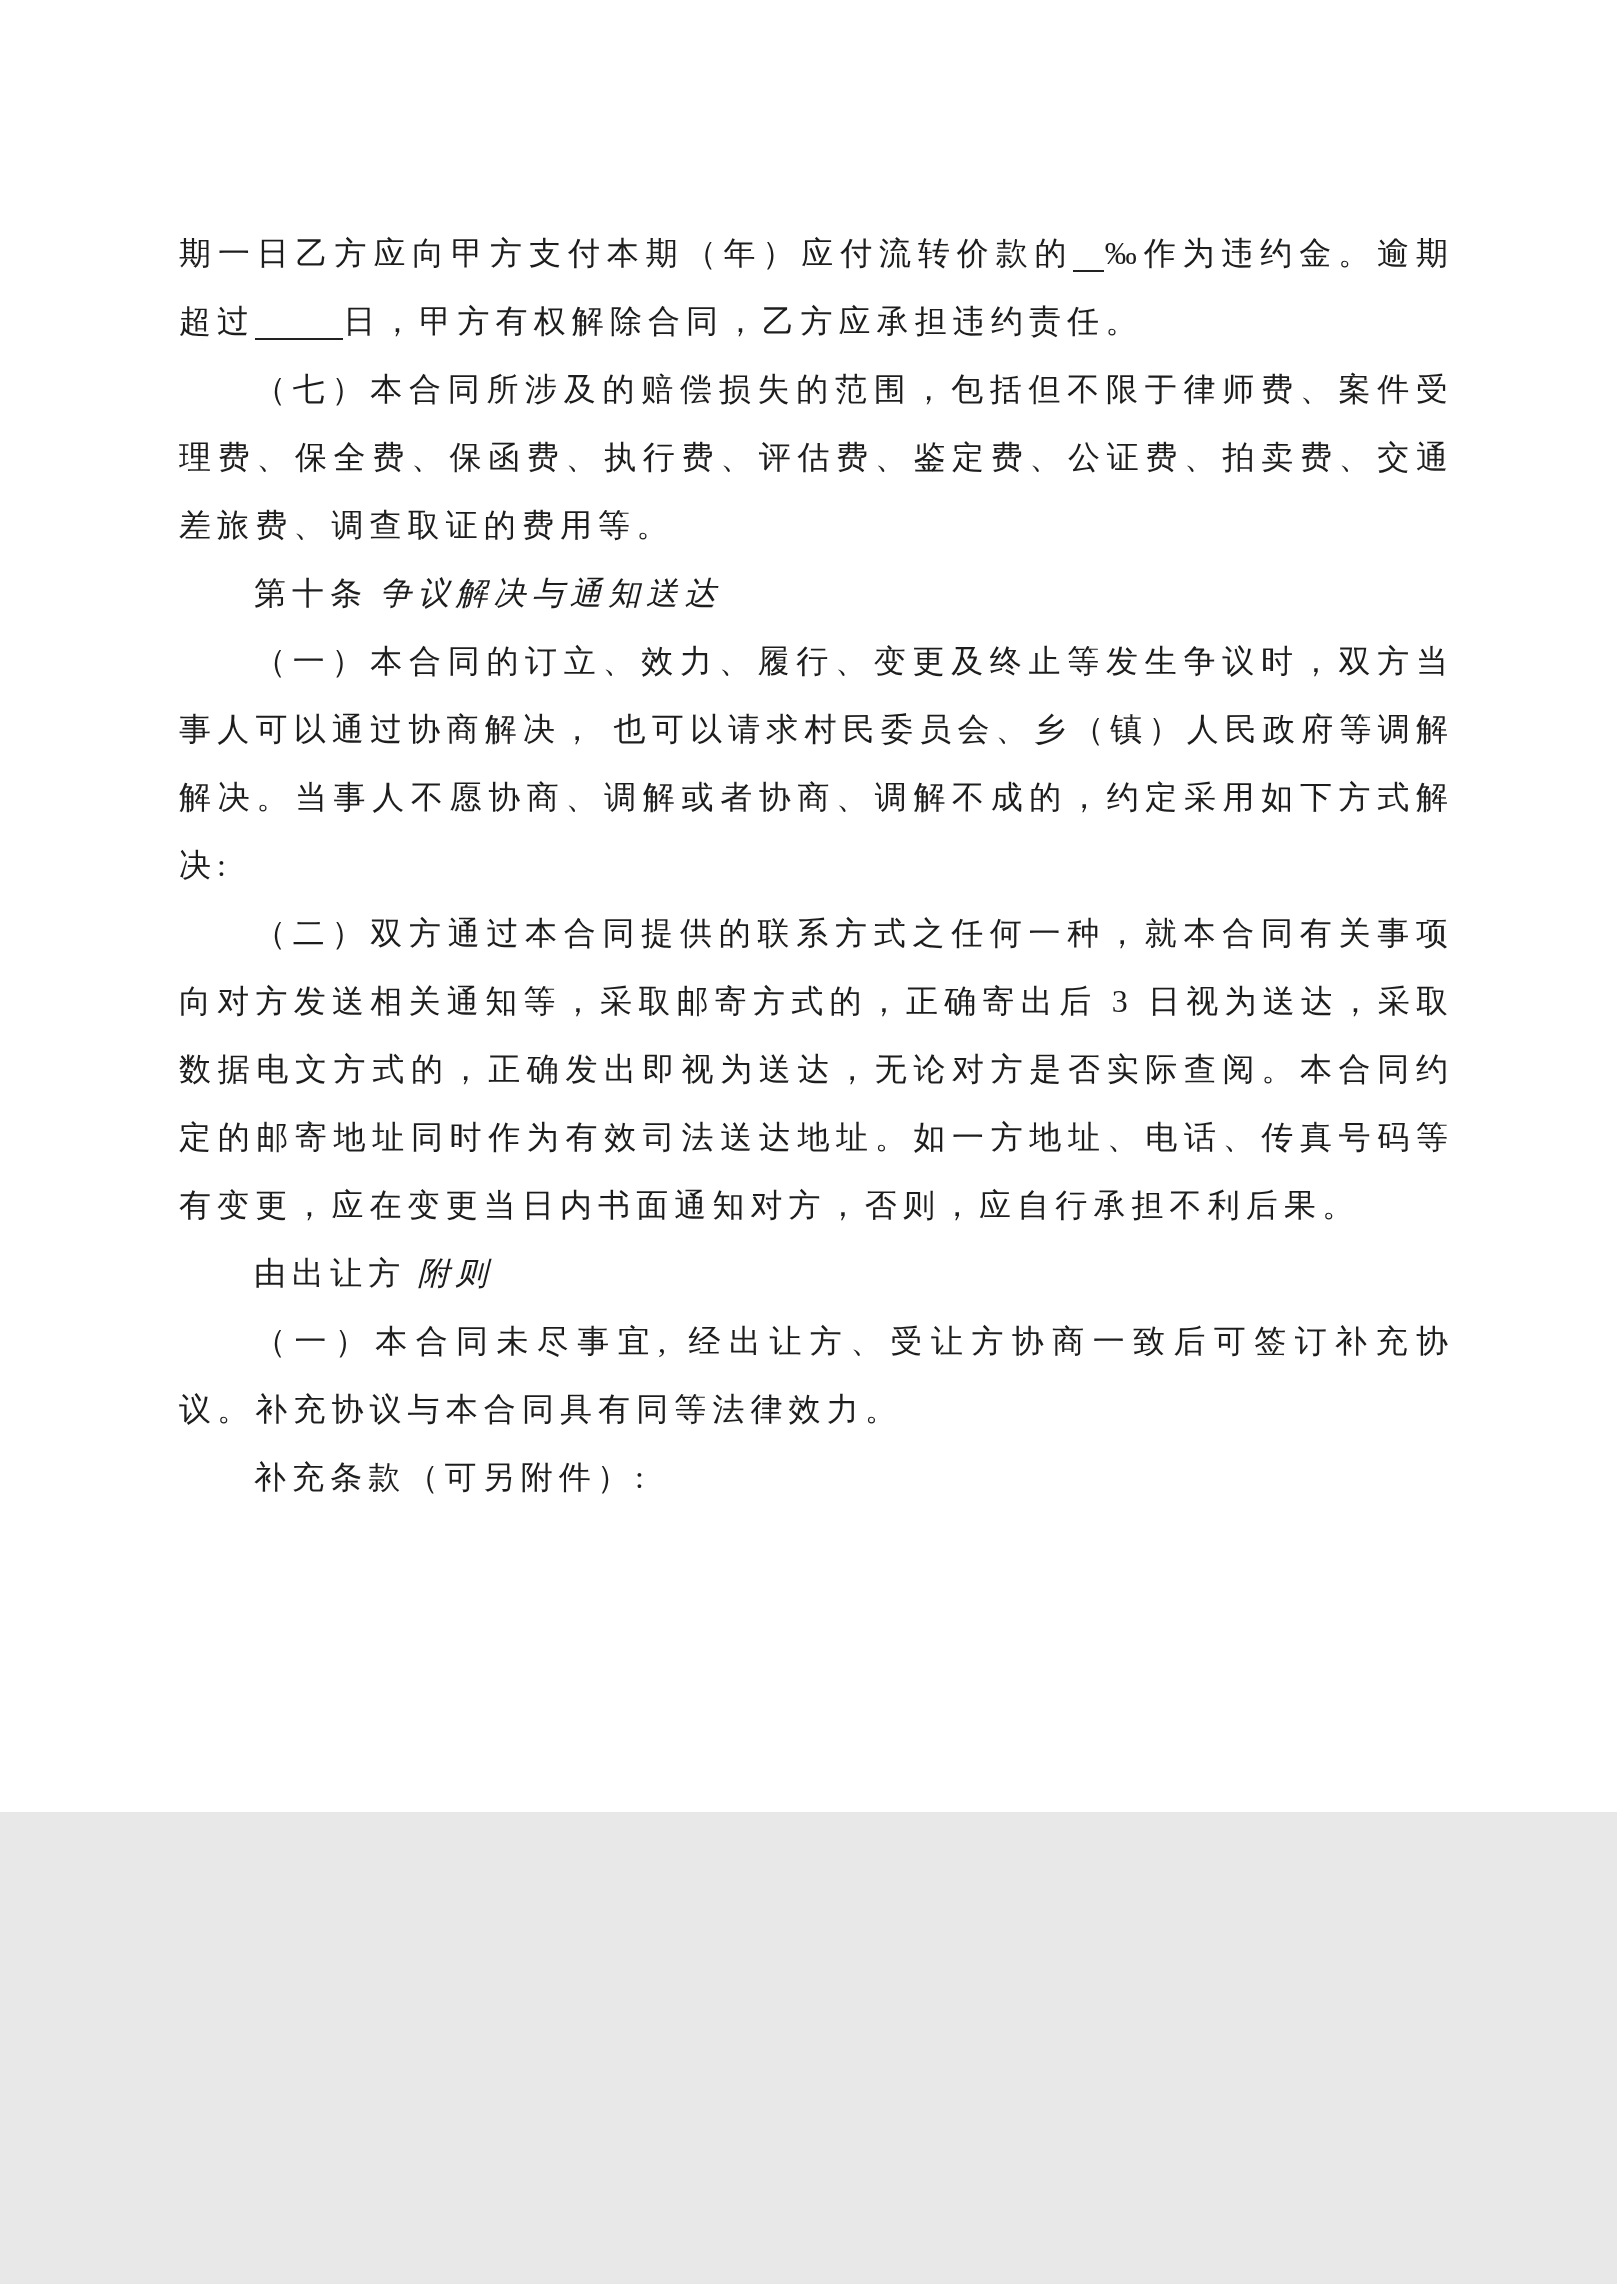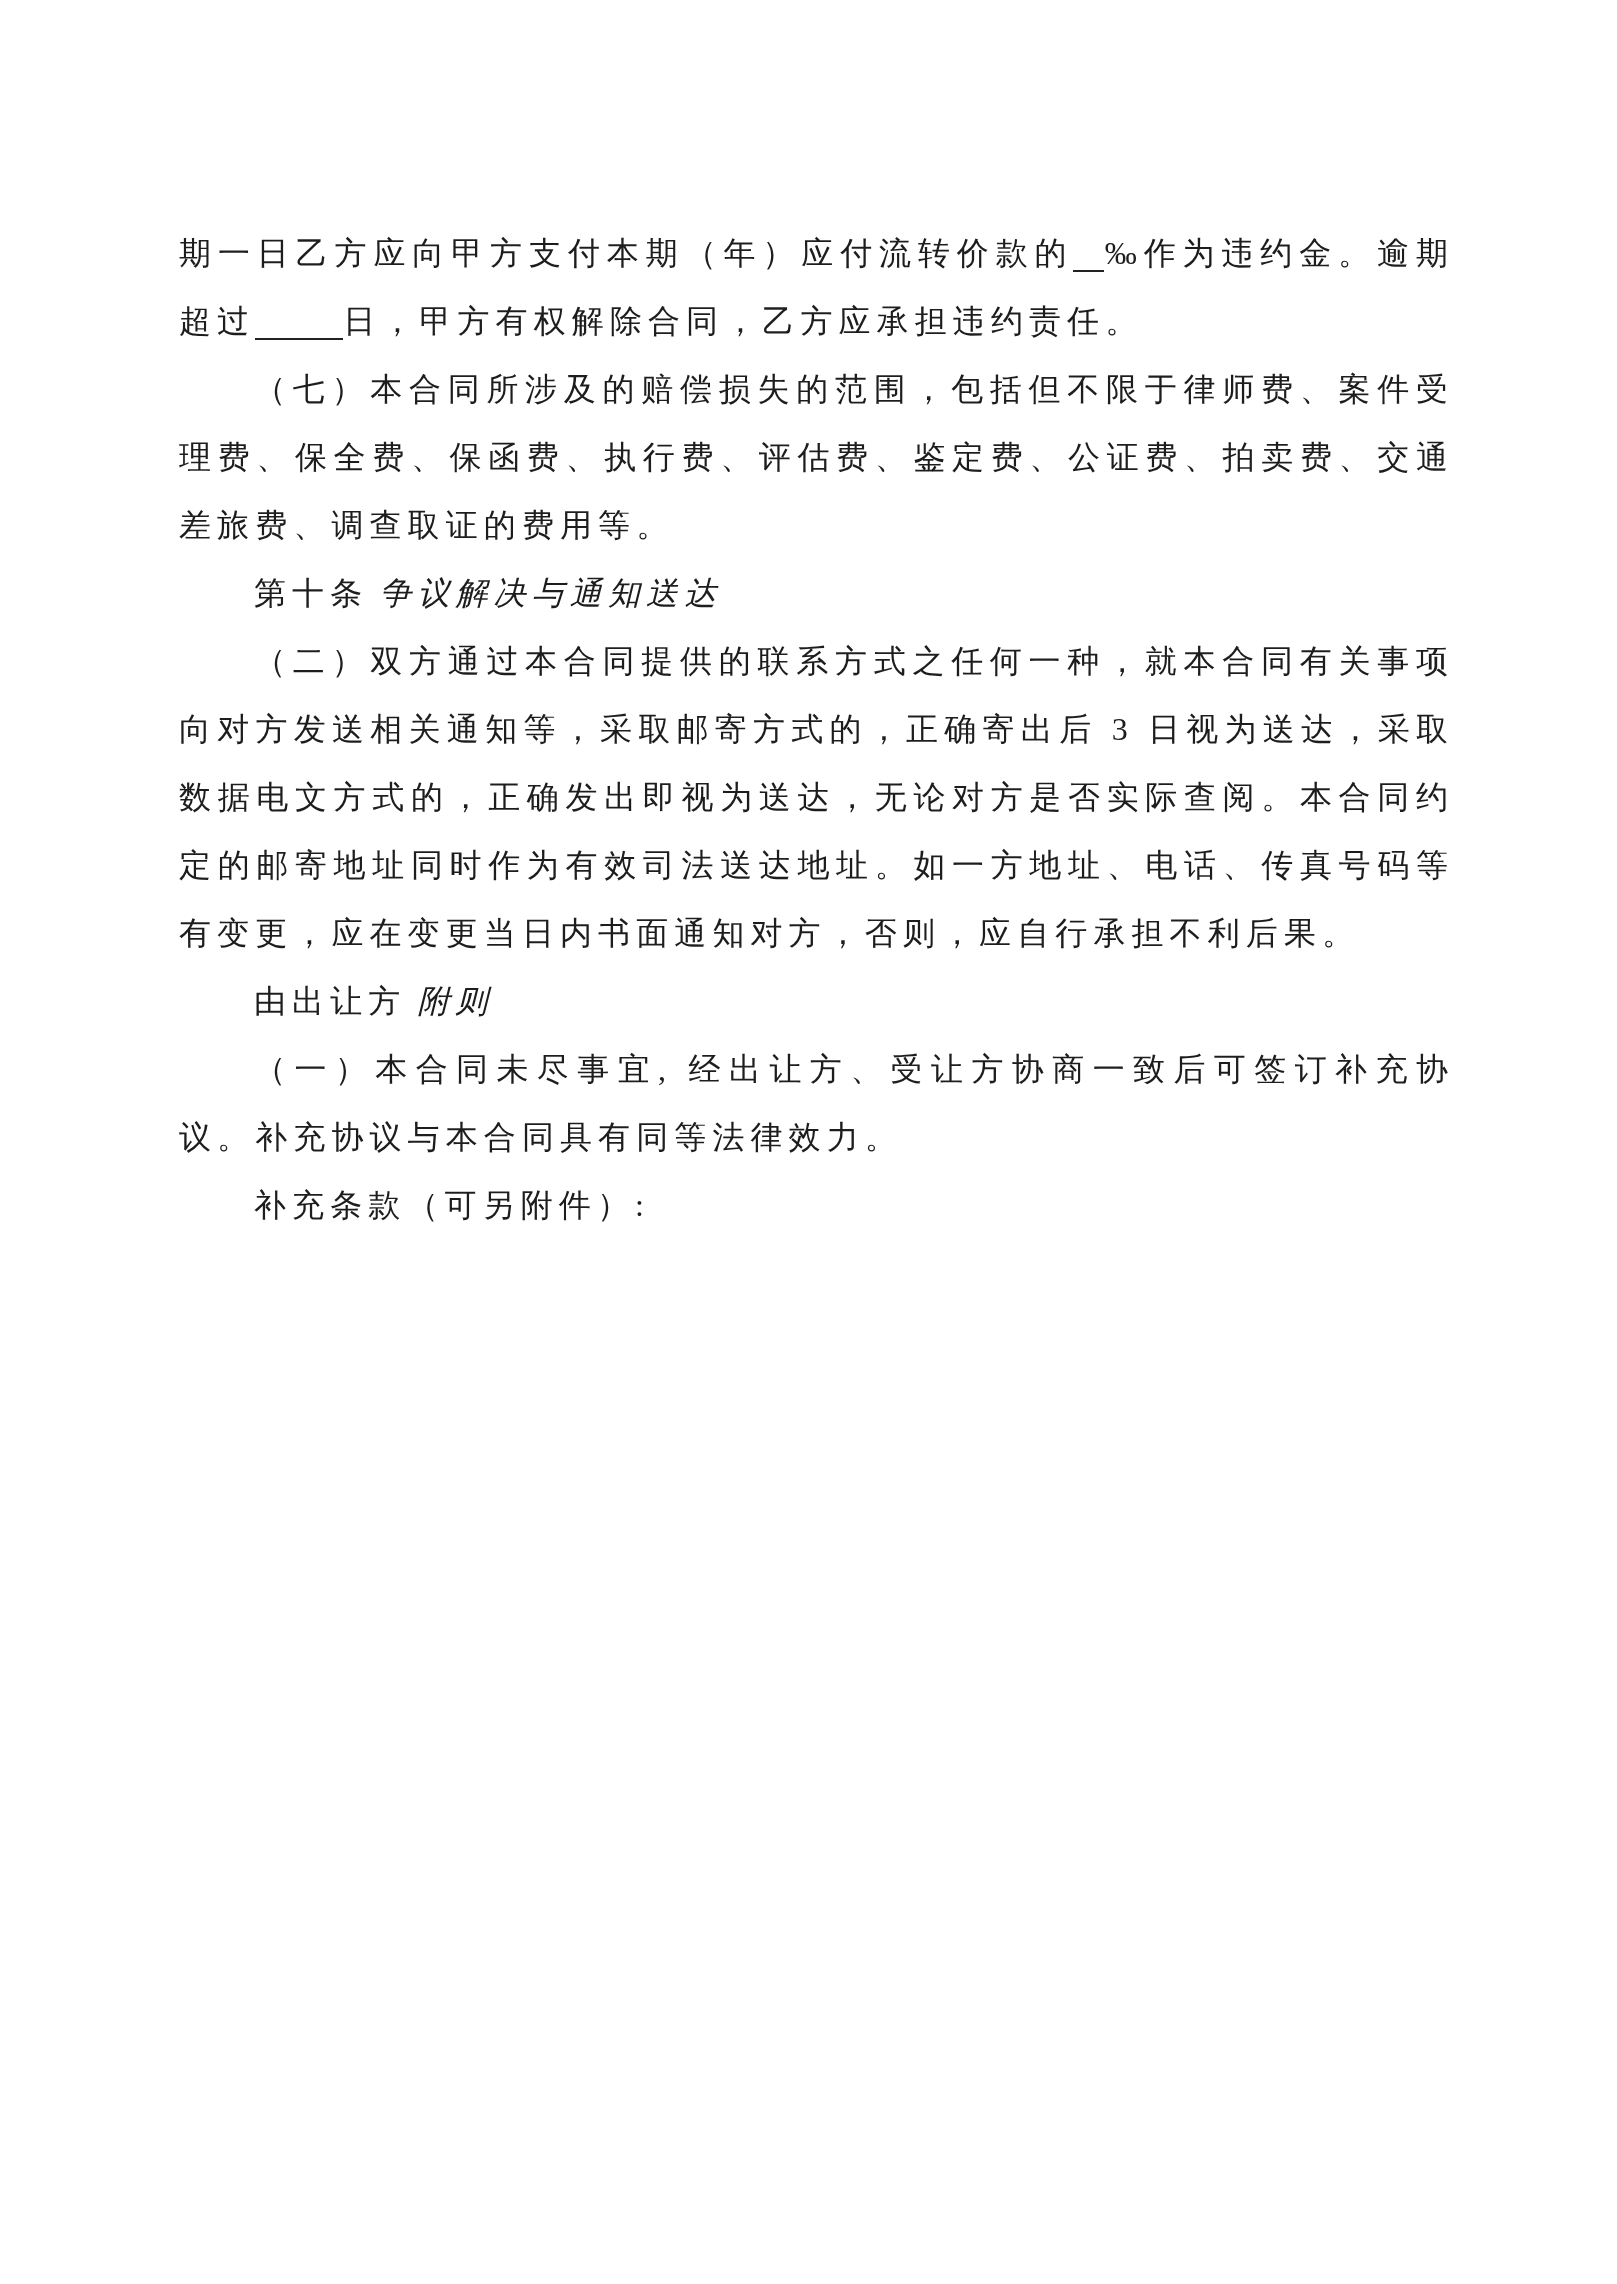--- a/index.html
+++ b/index.html
@@ -1,18 +1,18 @@
 <!DOCTYPE html>
 <html style="font-size:11px"><head>
 <meta charset="utf-8">
 <style>
   html,body{margin:0;padding:0;background:#e8e8e8;}
   .page{
     position:relative;
-    width:1617px;height:2284px;
+    width:1617px;height:1812px;
     background:#ffffff;
     overflow:hidden;
     font-family:"Liberation Serif","DejaVu Serif",serif;
     color:#1d1d1d;
   }
   .textblock{
     position:absolute;
     left:179px;top:219px;width:1275px;
     font-size:32px;
     line-height:68px;
@@ -44,20 +44,21 @@
   <div class="textblock">
 
     <p class="para no-indent"><span>期一日乙方应向甲方支付本期（年）应付流转价款的</span><span class="blank narrow"></span><span>‰作为违约金。逾期超过</span><span class="blank wide"></span><span>日，甲方有权解除合同，乙方应承担违约责任。</span></p>
 
 
 
     <p class="para"><span>（七）本合同所涉及的赔偿损失的范围，包括但不限于律师费、案件受理费、保全费、保函费、执行费、评估费、鉴定费、公证费、拍卖费、交通差旅费、调查取证的费用等。</span></p>
 
     <p class="para"><span class="h-num">第十条</span><span class="h-title">争议解决与通知送达</span></p>
 
+    <p class="para"><span>（一）本合同的订立、效力、履行、变更及终止等发生争议时，双方当事人可以通过协商解决， 也可以请求村民委员会、乡（镇）人民政府等调解解决。当事人不愿协商、调解或者协商、调解不成的，约定采用如下方式解决:</span></p>
 
 
     <p class="para"><span>（二）双方通过本合同提供的联系方式之任何一种，就本合同有关事项向对方发送相关通知等，采取邮寄方式的，正确寄出后 3 日视为送达，采取数据电文方式的，正确发出即视为送达，无论对方是否实际查阅。本合同约定的邮寄地址同时作为有效司法送达地址。如一方地址、电话、传真号码等有变更，应在变更当日内书面通知对方，否则，应自行承担不利后果。</span></p>
 
     <p class="para"><span class="h-num">由出让方</span><span class="h-title">附则</span></p>
 
     <p class="para"><span>（一）本合同未尽事宜, 经出让方、受让方协商一致后可签订补充协议。补充协议与本合同具有同等法律效力。</span></p>
 
 
     <p class="para"><span>补充条款（可另附件）:</span></p>

